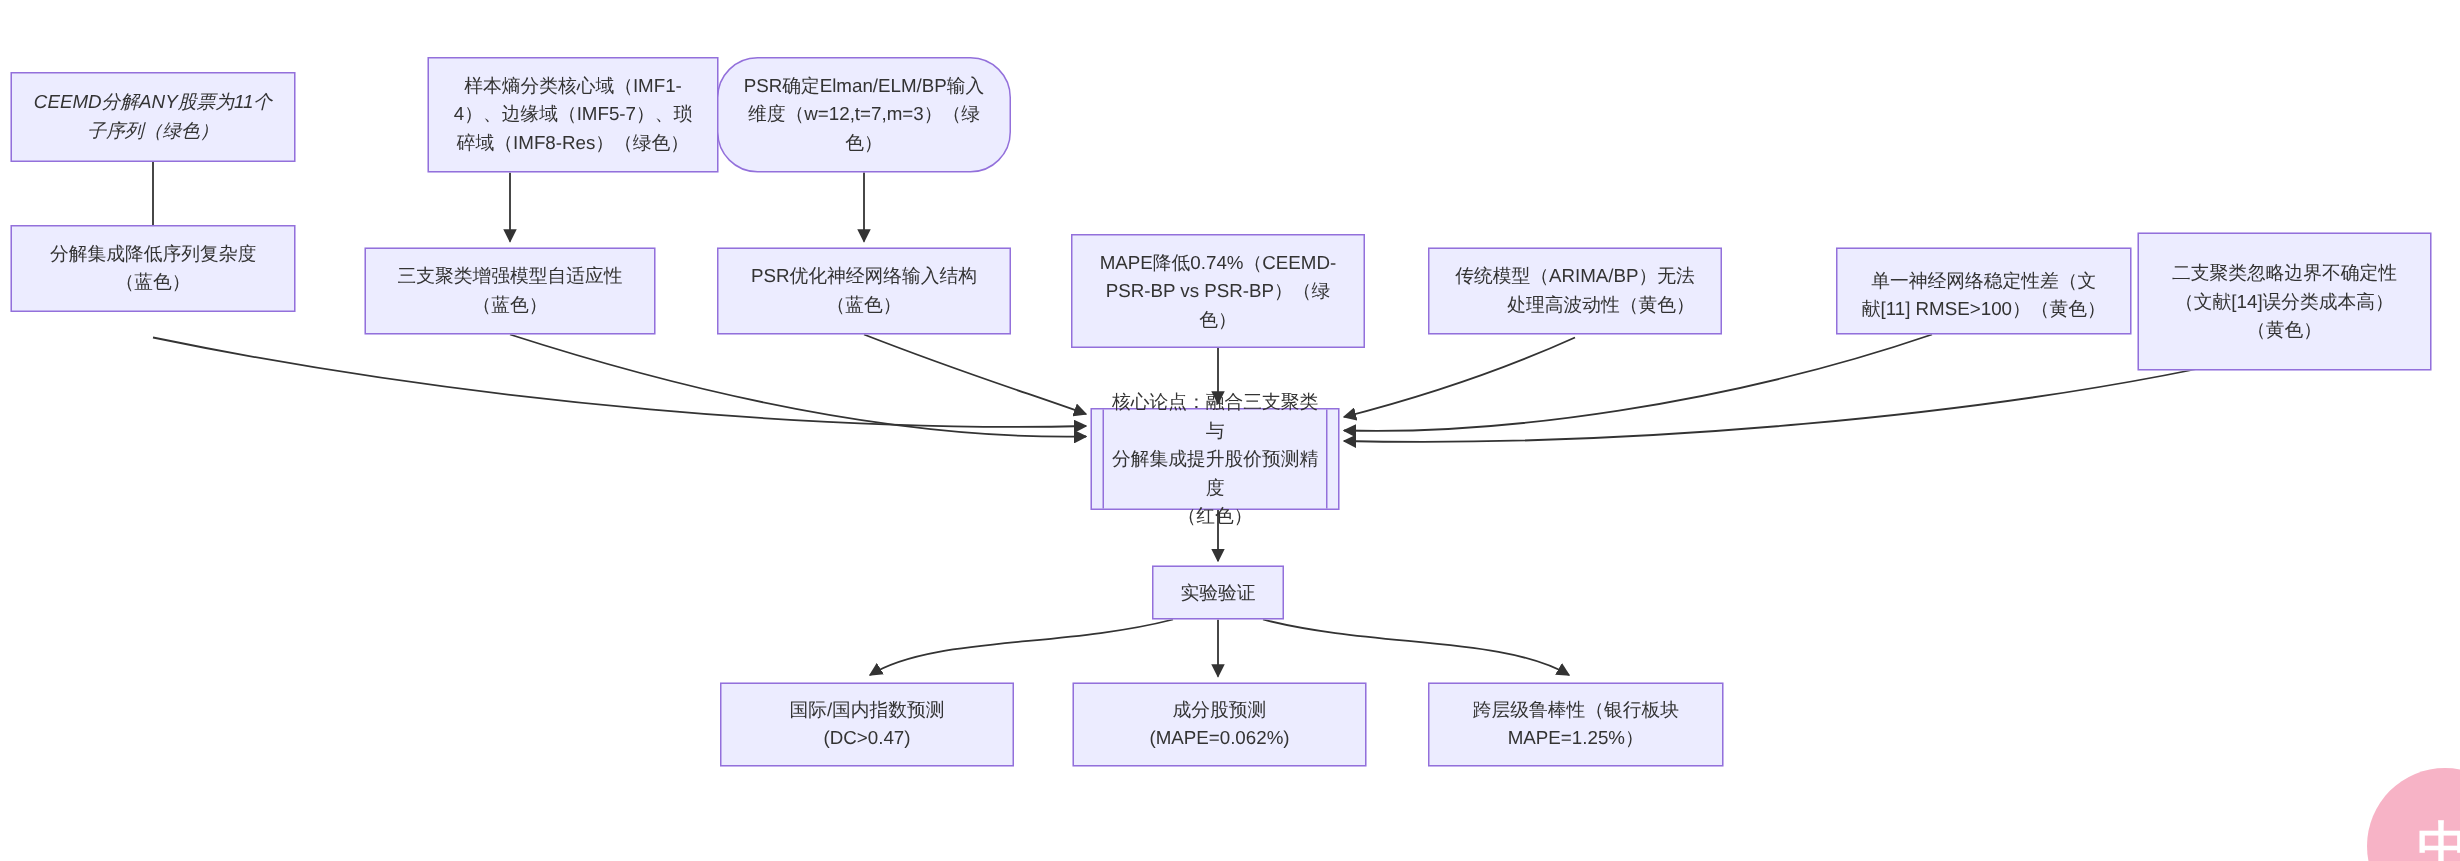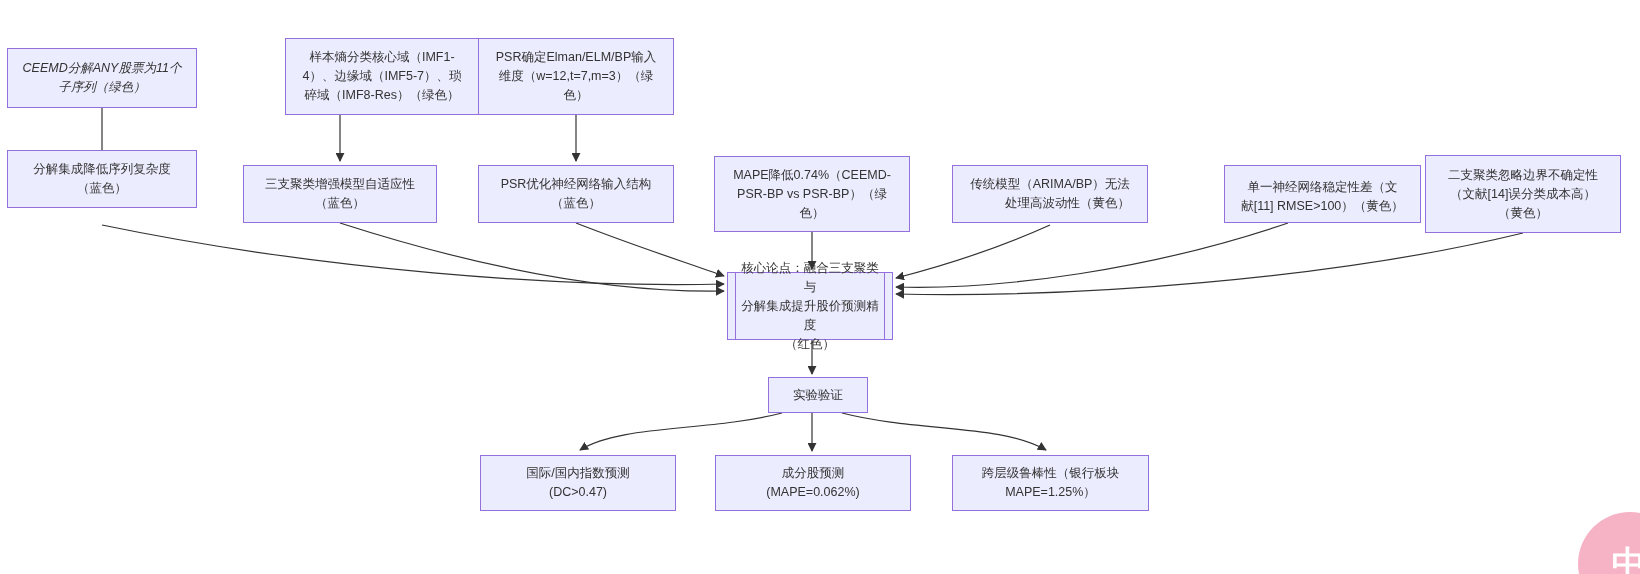--- a/index.html
+++ b/index.html
@@ -64,21 +64,21 @@
   <span>CEEMD分解ANY股票为11个
 子序列（绿色）</span>
 </div>
 
 <div class="node" style="left:243px;top:38px;width:194px;height:77px;margin-left:42px;">
   <span>样本熵分类核心域（IMF1-
 4）、边缘域（IMF5-7）、琐
 碎域（IMF8-Res）（绿色）</span>
 </div>
 
-<div class="node" style="left:478px;top:38px;width:196px;height:77px;">
+<div class="node" style="left:478px;top:38px;width:196px;height:77px;border-radius:27px;">
   <span>PSR确定Elman/ELM/BP输入
 维度（w=12,t=7,m=3）（绿
 色）</span>
 </div>
 
 <div class="node" style="left:7px;top:150px;width:190px;height:58px;">
   <span>分解集成降低序列复杂度
 （蓝色）</span>
 </div>
 
@@ -101,33 +101,33 @@
 <div class="node" style="left:952px;top:165px;width:196px;height:58px;text-align:right;">
   <span>传统模型（ARIMA/BP）无法
 处理高波动性（黄色）</span>
 </div>
 
 <div class="node" style="left:1224px;top:165px;width:197px;height:58px;align-items:flex-end;">
   <span>单一神经网络稳定性差（文
 献[11] RMSE&gt;100）（黄色）</span>
 </div>
 
-<div class="node" style="left:1425px;top:155px;width:196px;height:78px;">
+<div class="node" style="left:1425px;top:155px;width:196px;height:92px;">
   <span>二支聚类忽略边界不确定性
 （文献[14]误分类成本高）
 （黄色）</span>
 </div>
 
 <div class="node subroutine" style="left:727px;top:272px;width:166px;height:68px;">
   <span>核心论点：融合三支聚类与
 分解集成提升股价预测精度
 （红色）</span>
 </div>
 
-<div class="node" style="left:768px;top:377px;width:100px;height:36px;">
+<div class="node" style="left:768px;top:377px;width:88px;height:36px;">
   <span>实验验证</span>
 </div>
 
 <div class="node" style="left:480px;top:455px;width:196px;height:56px;">
   <span>国际/国内指数预测
 (DC&gt;0.47)</span>
 </div>
 
 <div class="node" style="left:715px;top:455px;width:196px;height:56px;">
   <span>成分股预测

